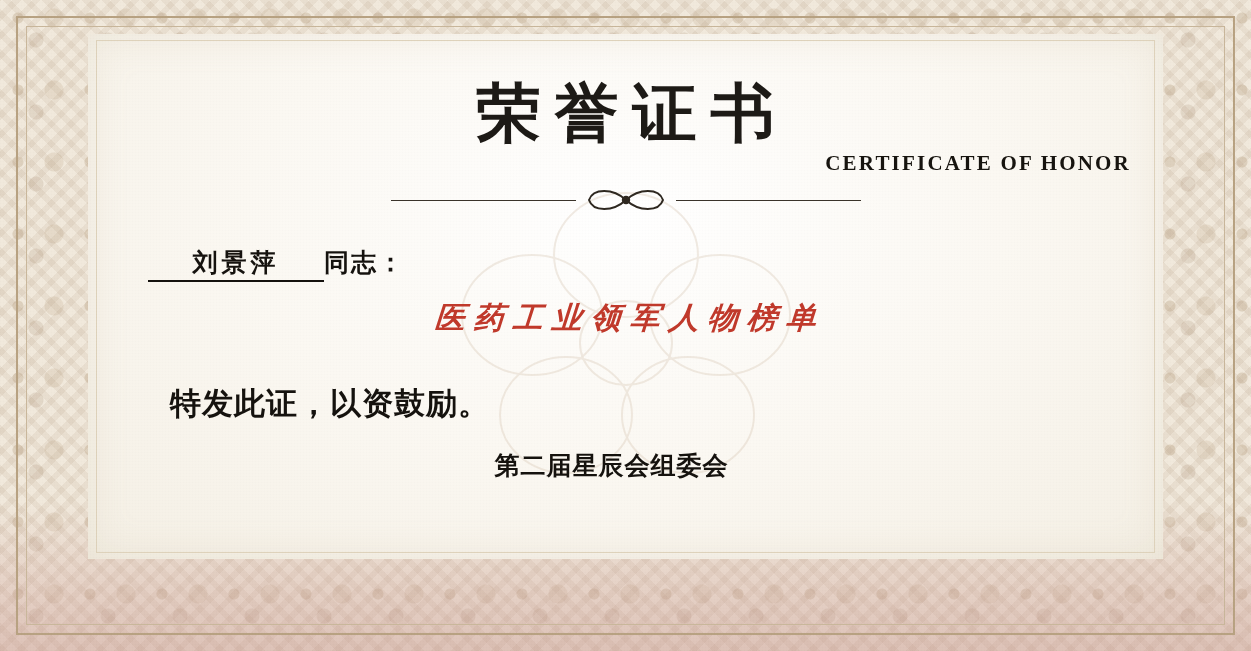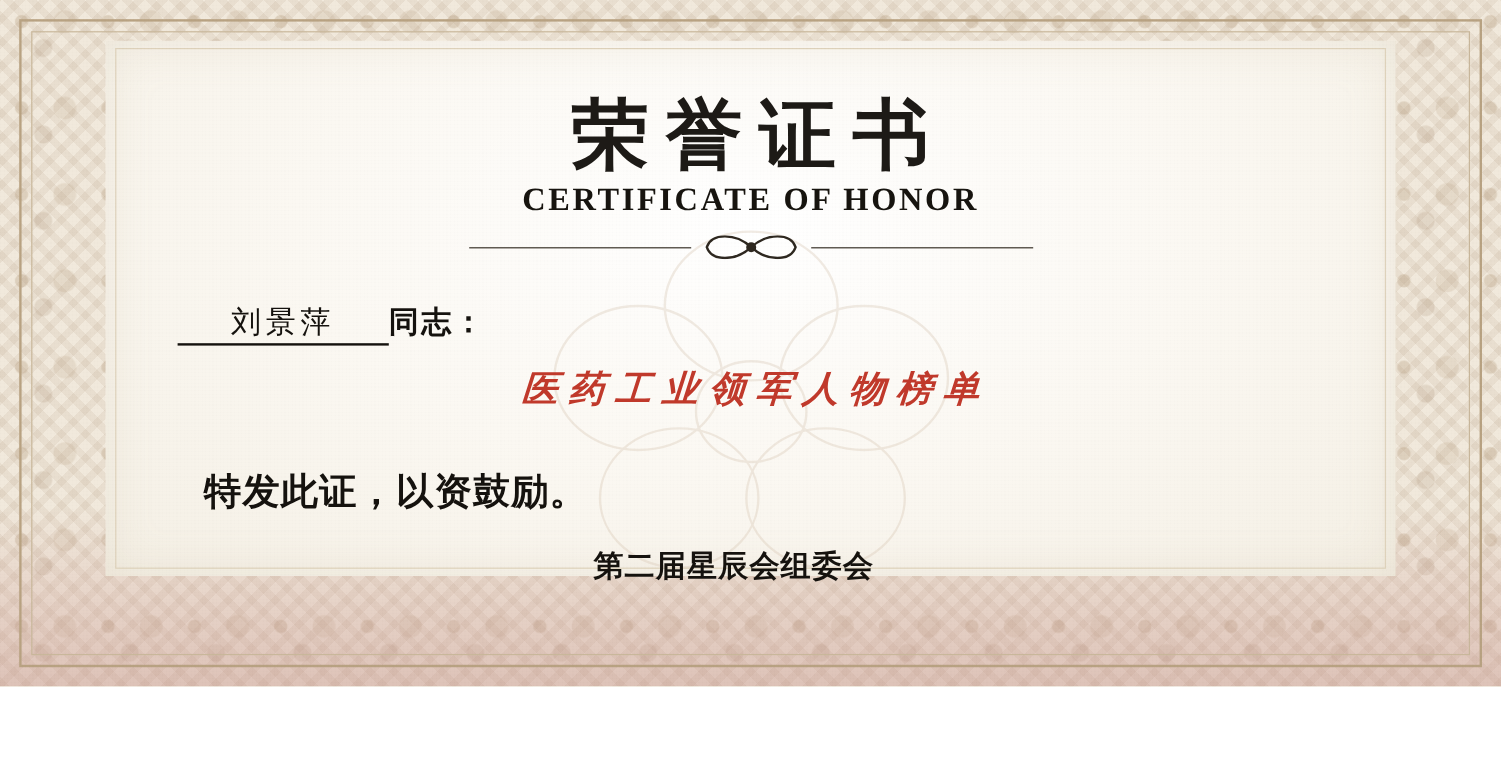--- a/index.html
+++ b/index.html
@@ -11,21 +11,21 @@
     width: 1251px;
     height: 651px;
     overflow: hidden;
     font-family: "Liberation Serif", "DejaVu Serif", serif;
   }
 
   
   .certificate {
     position: relative;
     width: 1251px;
-    height: 572px;
+    height: 651px;
     box-sizing: border-box;
     background:
       radial-gradient(ellipse at 50% 40%, #ffffff 0%, #f7f4ec 45%, #efe9dc 75%, #e8e0d0 100%);
     overflow: hidden;
   }
 
   
   .grain {
     position: absolute;
     inset: 0;
@@ -115,24 +115,24 @@
     margin-top: 38px;
     font-family: "DejaVu Serif", "Liberation Serif", serif;
     font-size: 64px;
     font-weight: 700;
     letter-spacing: 14px;
     color: #1d1a16;
     text-indent: 14px;
     line-height: 1.08;
   }
   .title-en {
-    text-align: center;
+    text-align: right;
     margin-top: 4px;
     font-family: "Liberation Serif", "DejaVu Serif", serif;
-    font-size: 27px;
+    font-size: 21px;
     font-weight: 700;
     letter-spacing: 2.2px;
     color: #17140f;
   }
 
   .divider {
     margin: 14px auto 0;
     width: 470px;
     height: 20px;
     position: relative;
@@ -165,21 +165,21 @@
     padding-left: 28px;
     white-space: nowrap;
   }
   .name-blank {
     display: inline-block;
     min-width: 160px;
     text-align: center;
     border-bottom: 2px solid #15120e;
     padding: 0 8px 1px 8px;
     letter-spacing: 4px;
-    font-weight: 400;
+    font-weight: 700;
   }
   .salutation .suffix {
     letter-spacing: 2px;
     text-align: right;
   }
 
   .para {
     margin-top: 22px;
     font-size: 25px;
     font-weight: 700;

